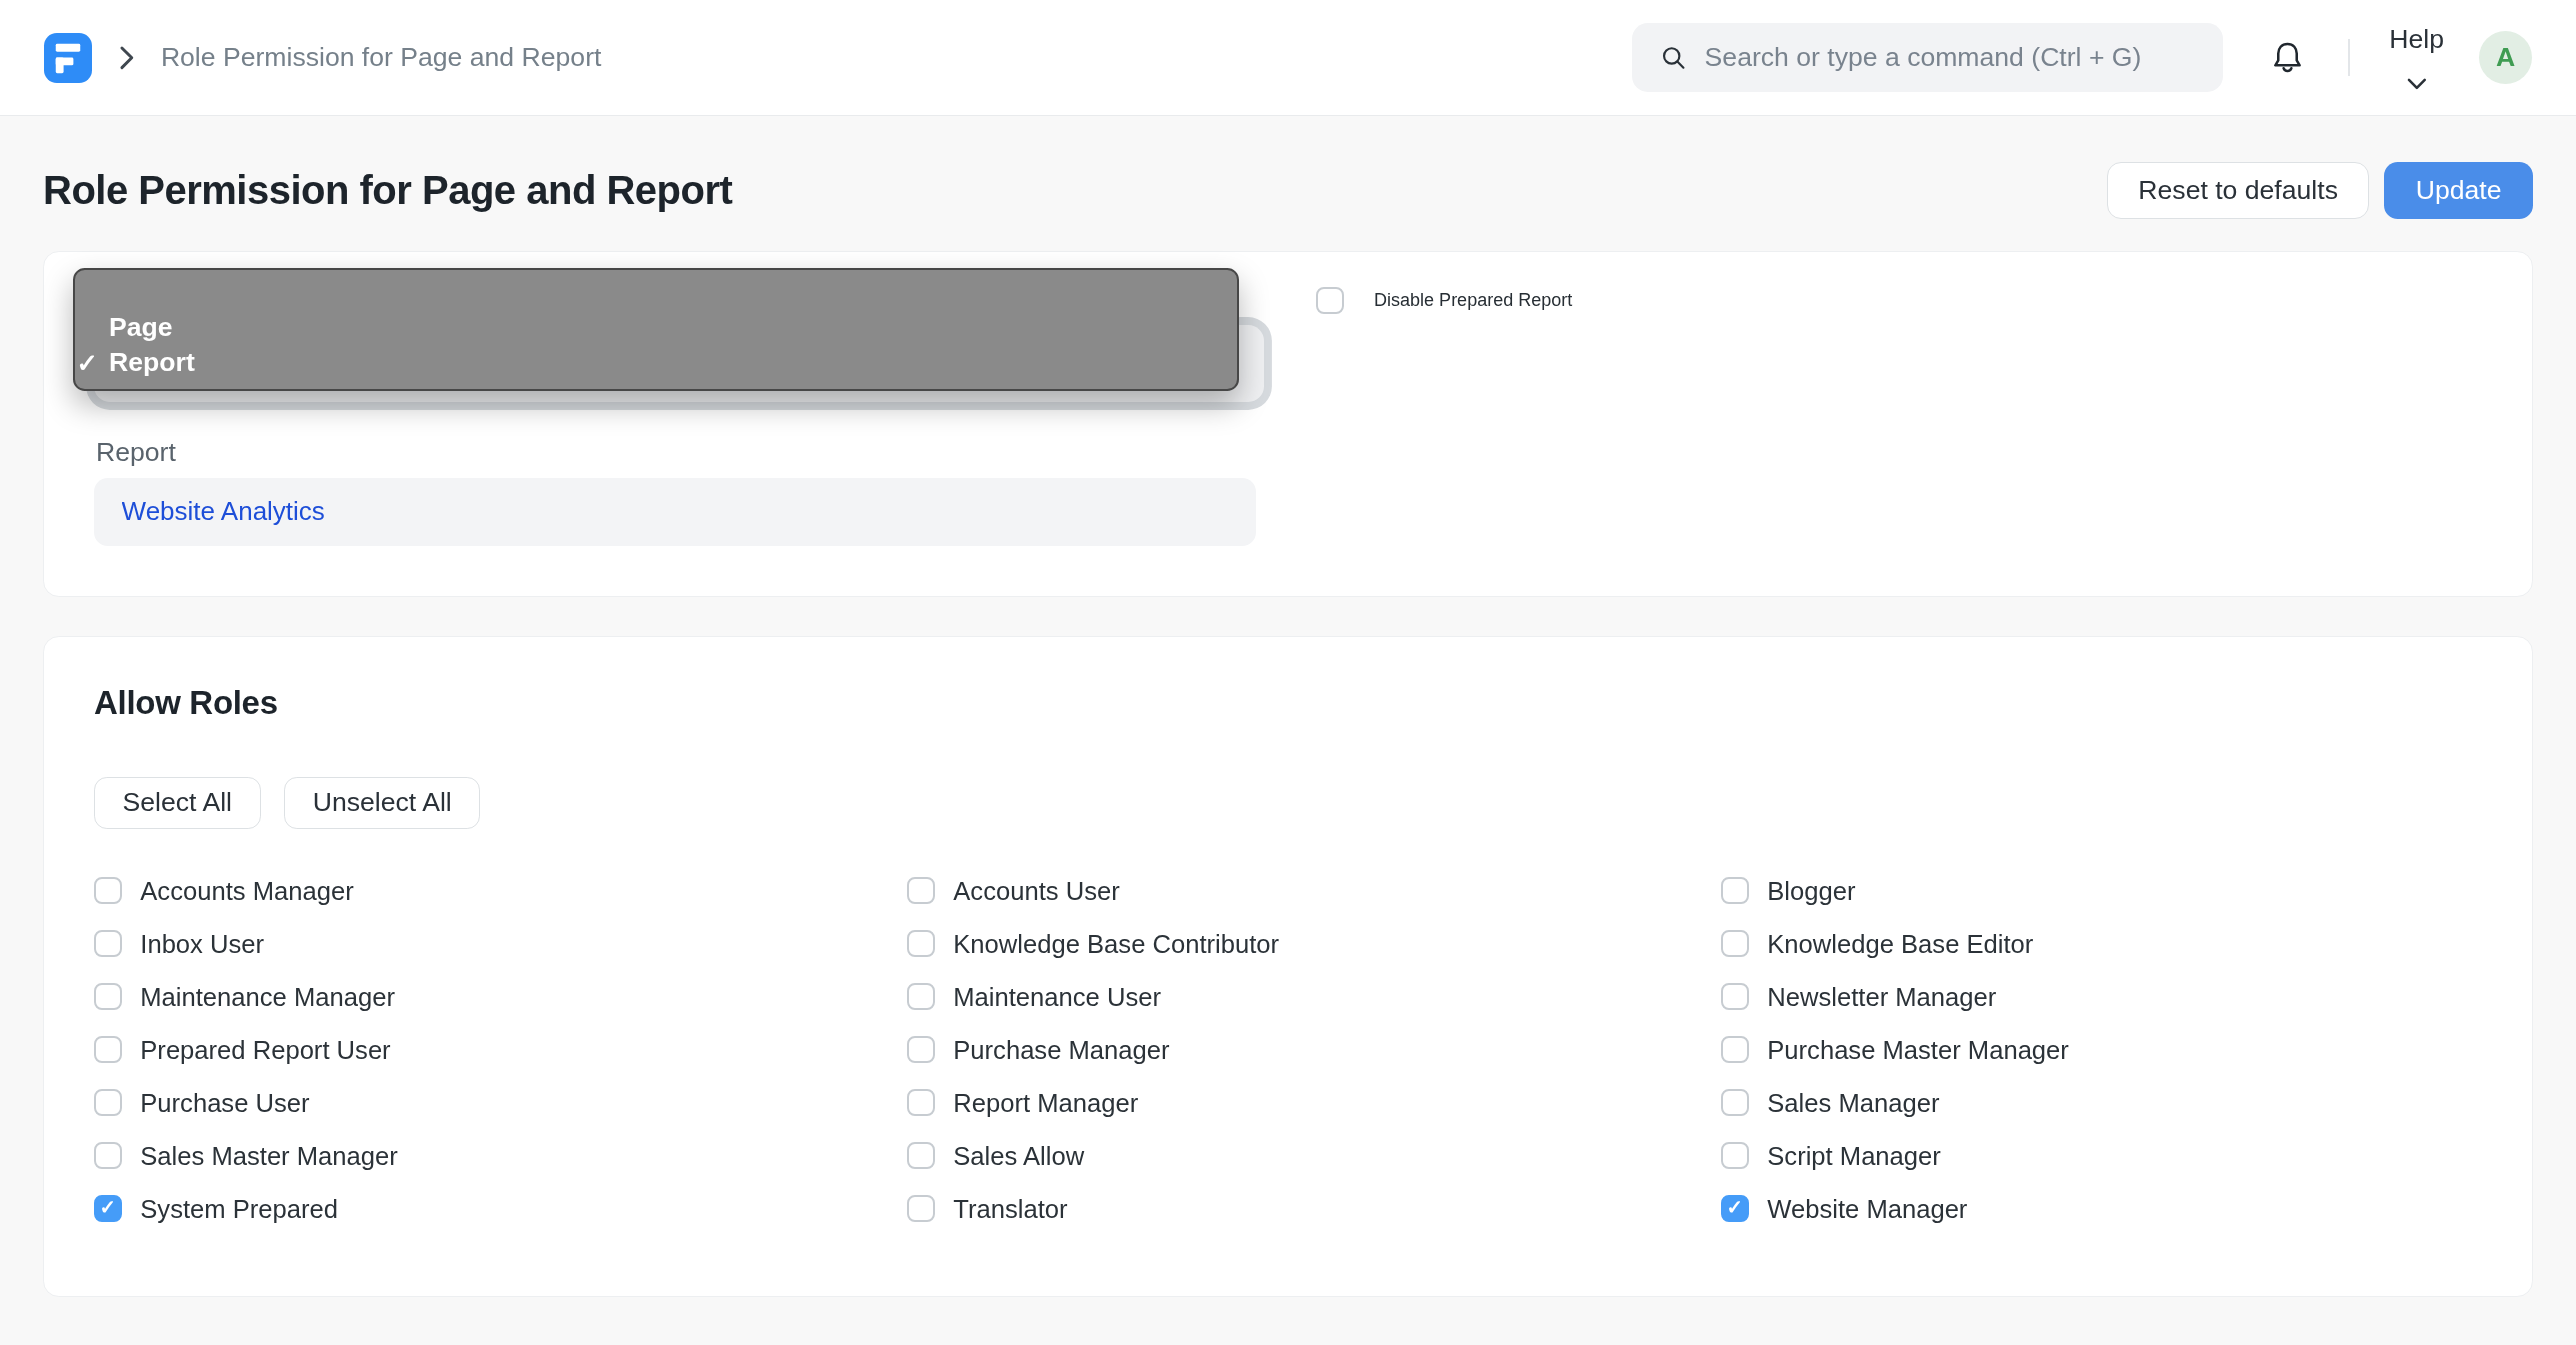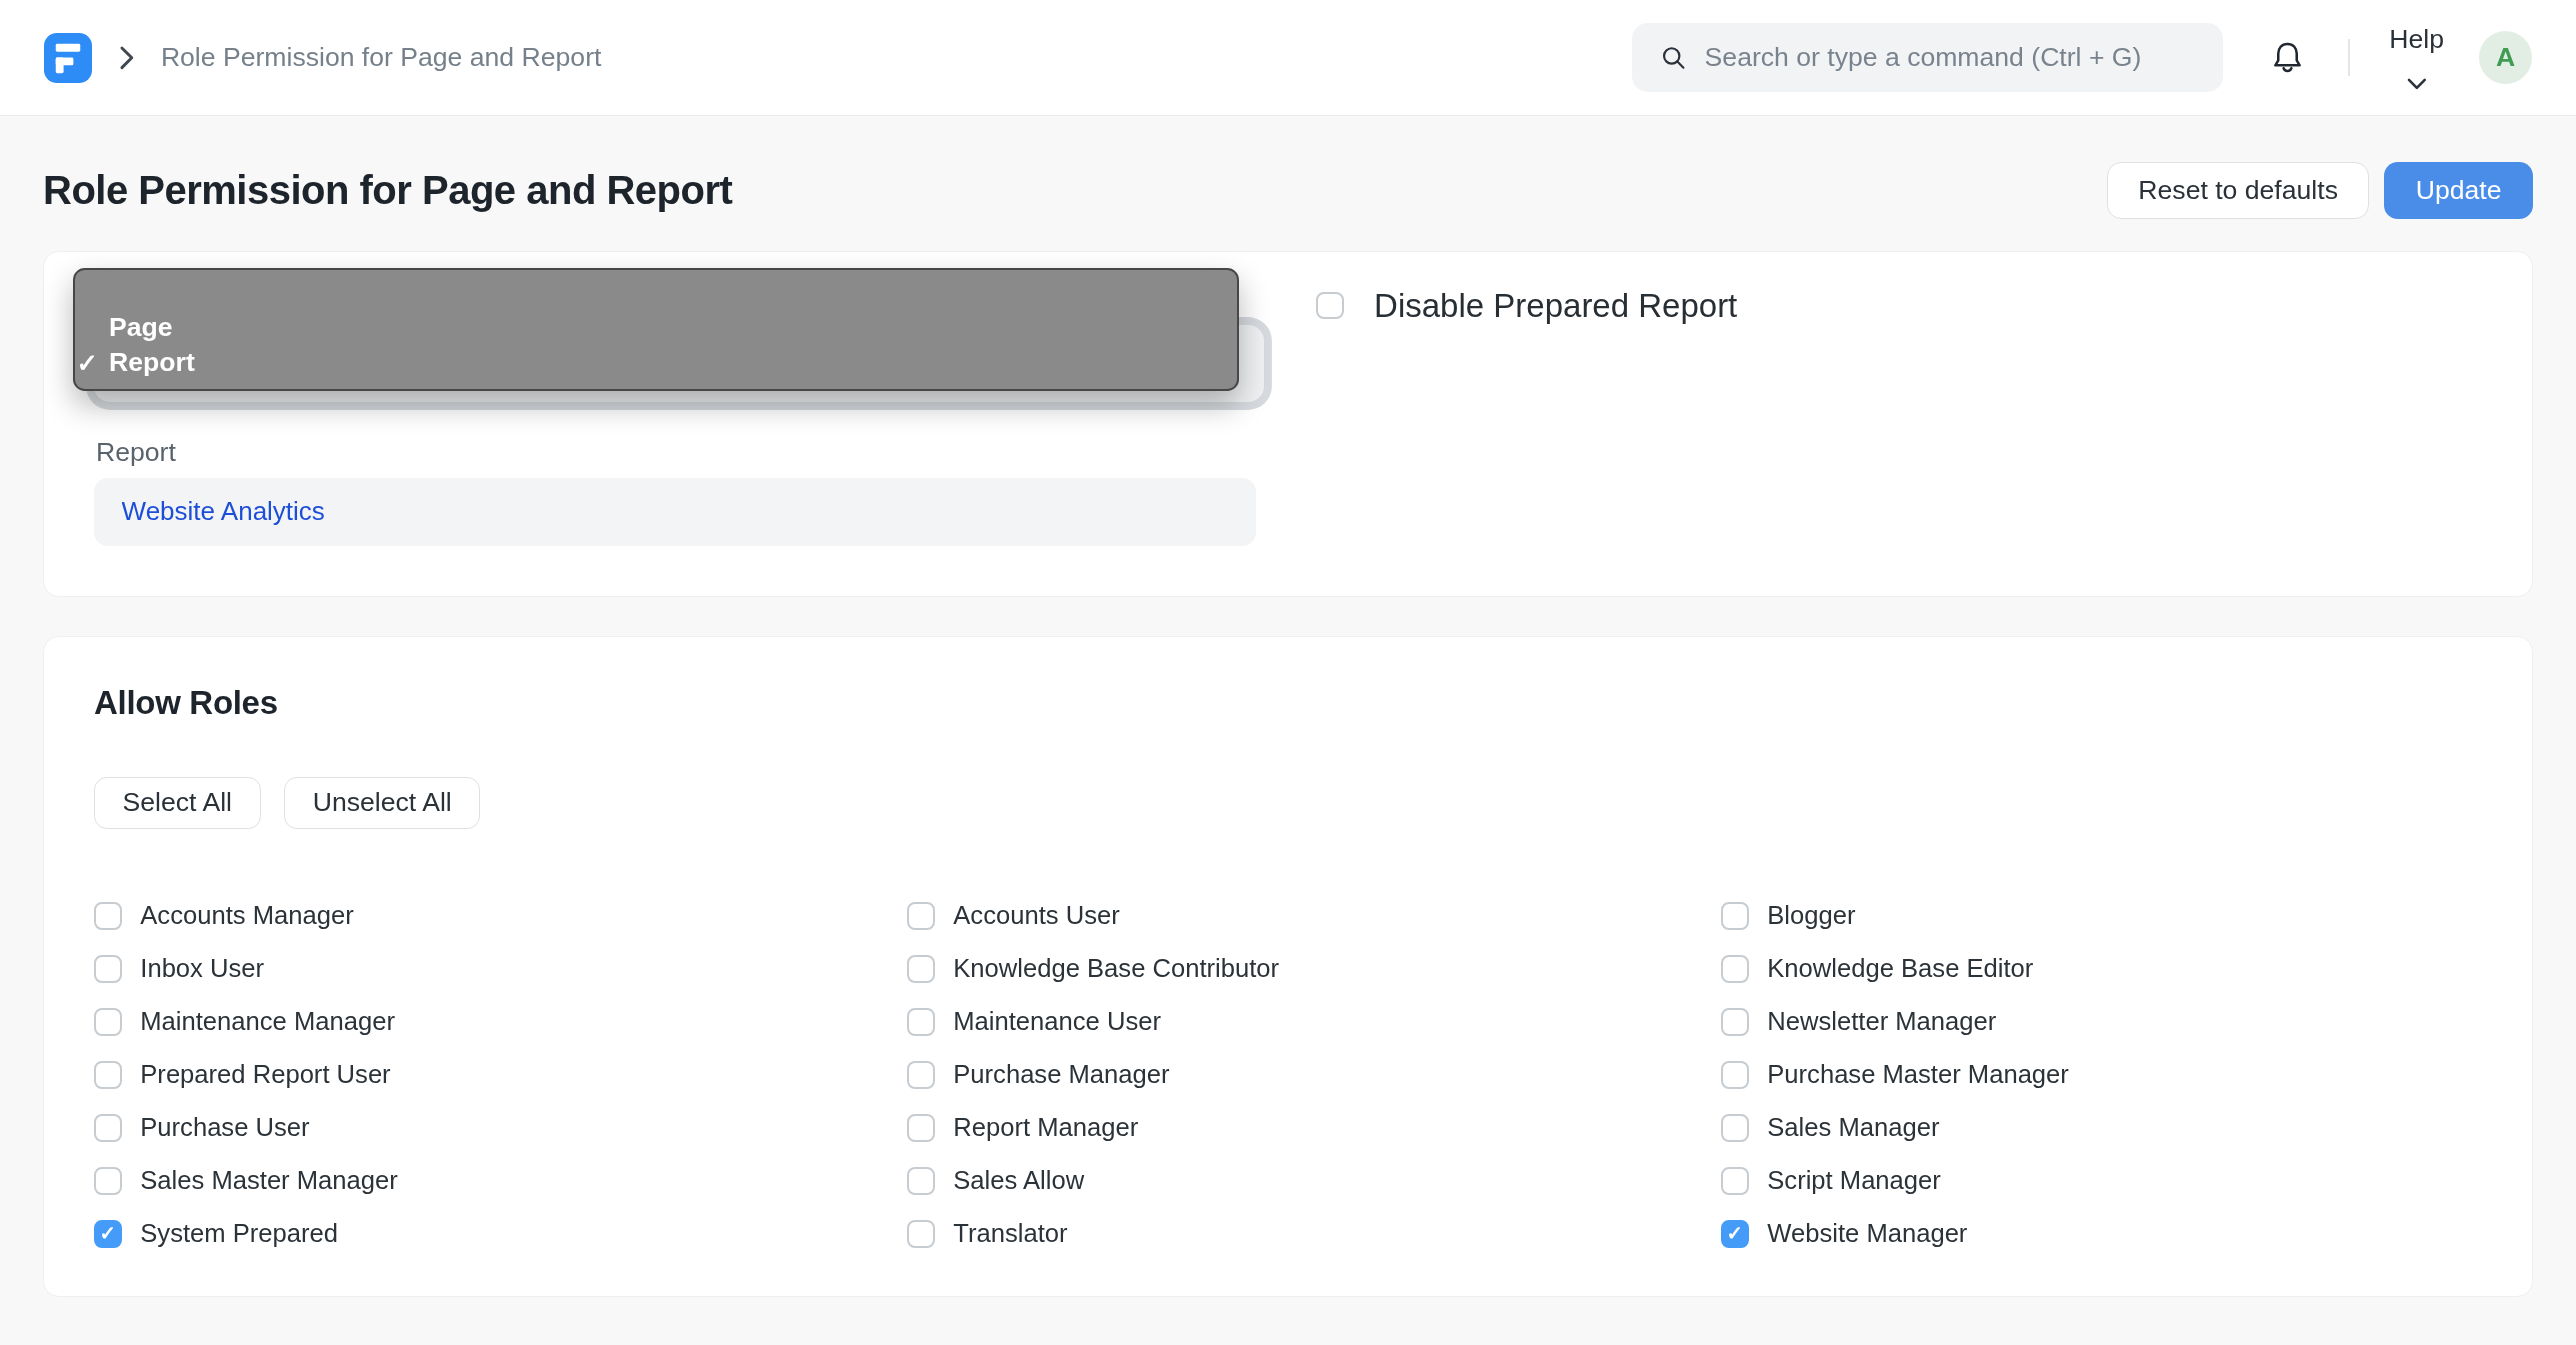--- a/index.html
+++ b/index.html
@@ -153,21 +153,21 @@
     padding: 0 27.6px;
     font-family: "Liberation Sans", sans-serif;
     font-size: 26px; color: #1d4ed8;
   }
 
   .dpr {
     position: absolute;
     left: 1272px; top: 35px;
     display: flex; align-items: center; gap: 30.5px;
   }
-  .dpr span { font-size: 33px; color: #272e34; }
+  .dpr span { font-size: 18px; color: #272e34; }
 
   .checkbox {
     width: 27.6px; height: 27.6px;
     border: 2px solid #c7ccd1;
     border-radius: 7.9px;
     background: #ffffff;
     flex: 0 0 auto;
     cursor: pointer;
     display: flex; align-items: center; justify-content: center;
   }
@@ -186,21 +186,21 @@
   
   .card-roles h2 { font-size: 33px; font-weight: 700; color: #1d242b; letter-spacing: -0.3px; }
   .roles-actions { margin-top: 55px; display: flex; gap: 23.6px; }
   .roles-actions .btn { height: 52px; border-radius: 12.8px; padding: 0 27.6px; }
   .roles-grid {
     margin-top: 48px;
     display: grid;
     grid-template-columns: 813px 814px 1fr;
     grid-auto-rows: 53px;
   }
-  .role-item { display: flex; align-items: flex-end; gap: 18.7px; }
+  .role-item { display: flex; align-items: flex-start; gap: 18.7px; }
   .role-item span { font-size: 25.6px; color: #2b3238; }
 </style>
 </head>
 <body>
 
 <div class="app">
 
   <header class="navbar">
     <div class="nav-left">
       <div class="logo">

